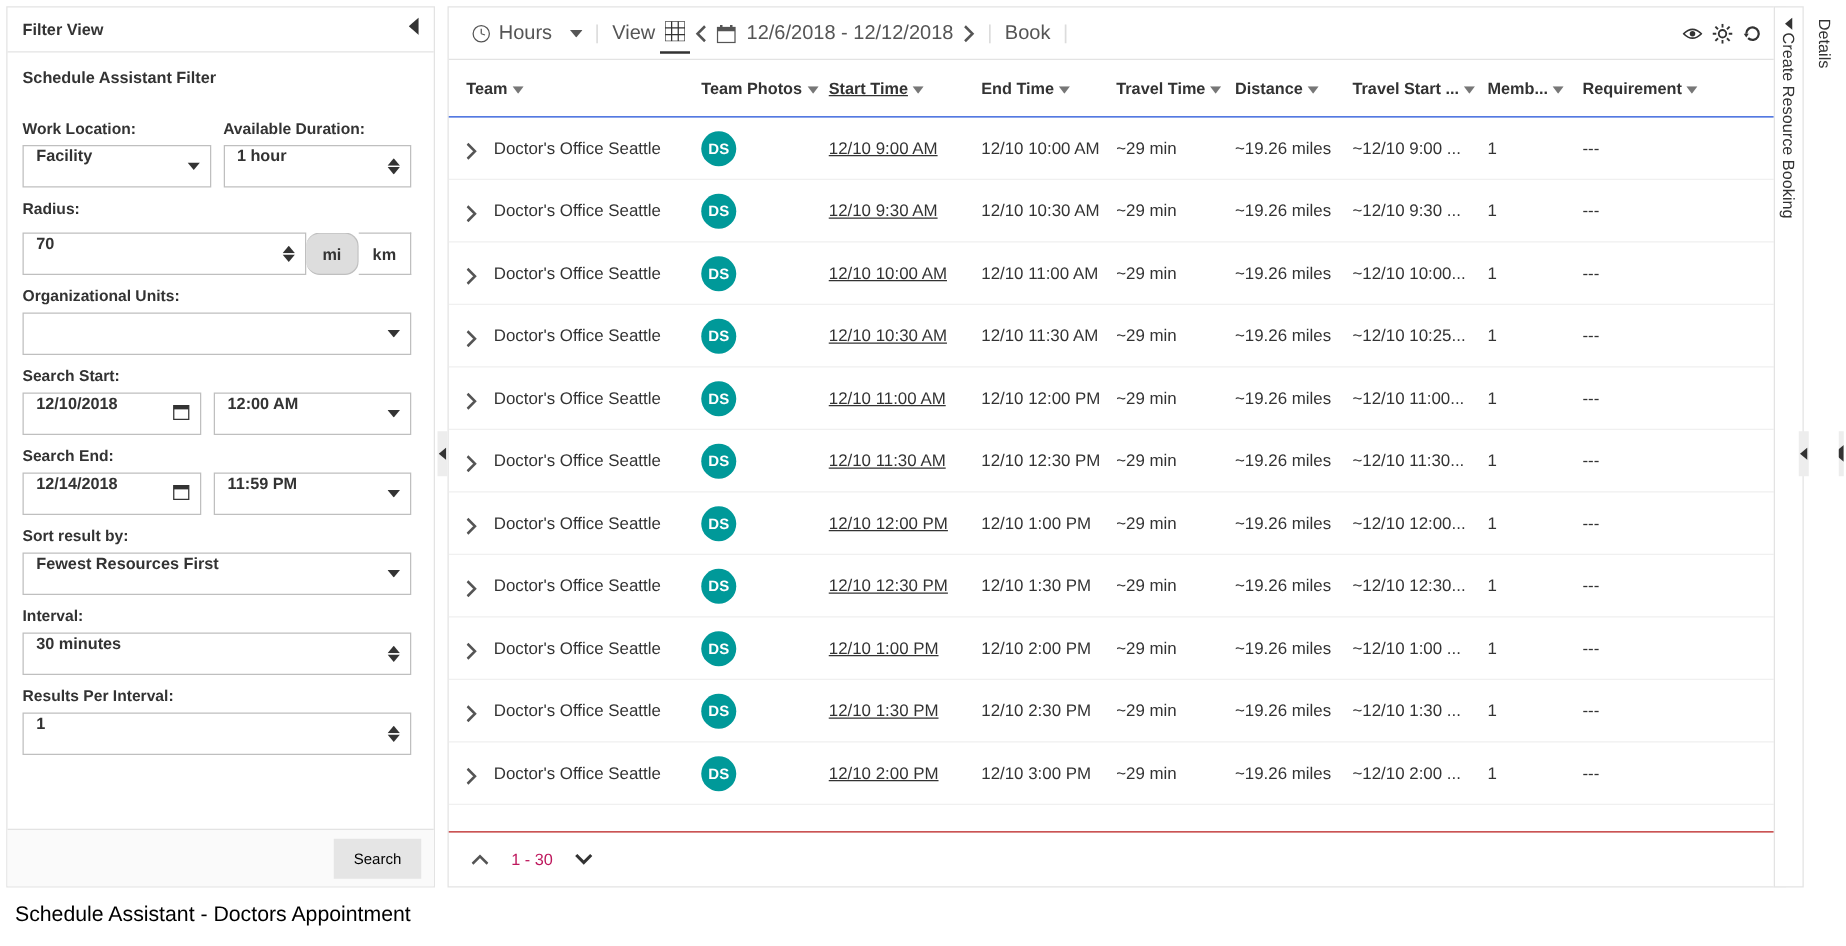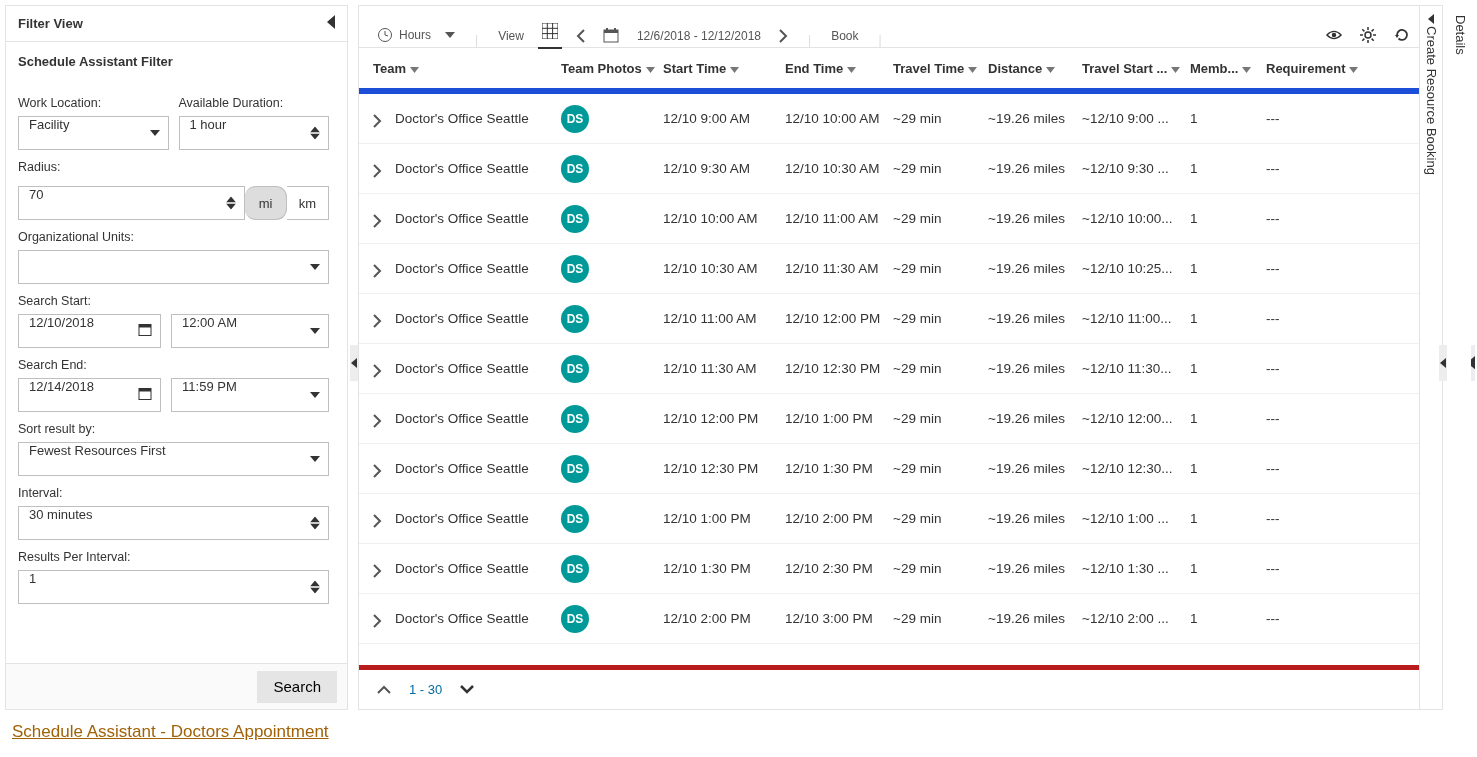--- a/index.html
+++ b/index.html
@@ -23,21 +23,21 @@
   }
   .filter-body {
     flex:1; overflow:hidden; position:relative; padding:0 12px 10px 12px;
   }
   .filter-scroll { position:absolute; top:0; left:0; right:0; height:100%; overflow-y:auto; padding:6px 18px 10px 12px; }
   .filter-scroll::-webkit-scrollbar { width:12px; }
   .filter-scroll::-webkit-scrollbar-thumb { background:#c1c1c1; }
   .filter-scroll::-webkit-scrollbar-track { background:#f0f0f0; }
 
   .row { display:flex; gap:10px; margin-top:10px; }
-  .field { display:flex; flex-direction:column; gap:6px; flex:1; }
+  .field { display:flex; flex-direction:column; gap:6px; flex:1;font-weight:bold; }
   .field label { font-size:12.5px; color:#333; }
   .ctrl {
     height:34px; border:1px solid #bfbfbf; background:#fff; display:flex; align-items:flex-start;
     padding:0 10px; font-size:13px; position:relative;
   }
   .ctrl .caret { position:absolute; right:8px; top:50%; transform:translateY(-50%); }
   .caret-svg { width:10px; height:6px; display:block; }
   .spinner .updown { position:absolute; right:8px; top:50%; transform:translateY(-50%); display:flex; flex-direction:column; gap:1px; }
   .updown svg { width:10px; height:6px; display:block; }
 
@@ -51,49 +51,49 @@
 
   .date-ctrl { display:flex; gap:10px; }
   .date-ctrl .ctrl { flex:1; }
   .cal-icon { position:absolute; right:8px; top:50%; transform:translateY(-50%); }
 
   .search-bar {
     height:46px; background:#fafafa; border-top:1px solid #e3e3e3;
     display:flex; align-items:center; justify-content:flex-end; padding-right:10px;
   }
   .search-btn {
-    height:32px; padding:0 16px; background:#e5e5e5; border:none; font-size:15px;
+    height:32px; padding:0 16px; background:#e5e5e5; border:none; font-size:12px;
   }
 
   
   .main {
     position:absolute; left:358px; top:5px; right:48px; height:705px;
     border:1px solid #e3e3e3; background:#fff;
     display:flex; flex-direction:column;
   }
   .toolbar {
     height:42px; border-bottom:1px solid #e3e3e3;
-    display:flex; align-items:flex-end; padding:0 14px; gap:10px;
-    font-size:12px; color:#555;
+    display:flex; align-items:center; padding:0 14px; 
+    font-size:16px; color:#555;
   }
   .toolbar .sep { color:#dcdcdc; padding:0 6px; }
   .toolbar .t-item { display:flex; align-items:center; gap:6px; cursor:pointer; padding:4px 4px; }
   .toolbar .t-item.active-grid { border-bottom:2px solid #333; padding-bottom:8px; margin-bottom:-2px; }
   .toolbar .spacer { flex:1; }
   .t-icon { width:16px; height:16px; display:block; }
 
   .grid-head {
     height:46px; display:flex; align-items:center; font-weight:600; font-size:13px;
-    padding:0 0 0 14px; border-bottom:6px solid #1d4ed8;
+    padding:0 0 0 14px; border-bottom:1px solid #1d4ed8;
   }
   .col { display:flex; align-items:center; gap:4px; }
   .col .sort svg { width:9px; height:6px; }
   .c-team   { width:188px; }
   .c-photo  { width:102px; }
-  .c-start  { width:122px; }
+  .c-start  { width:122px;text-decoration:underline; }
   .c-end    { width:108px; }
   .c-travel { width:95px; }
   .c-dist   { width:94px; }
   .c-tstart { width:108px; }
   .c-memb   { width:76px; }
   .c-req    { width:100px; }
 
   .grid-body { flex:1; overflow:auto; }
   .grid-body::-webkit-scrollbar { width:12px; height:12px; }
   .grid-body::-webkit-scrollbar-thumb { background:#c1c1c1; }
@@ -102,22 +102,22 @@
     border-bottom:1px solid #f0f0f0; font-size:13.5px; color:#333;
   }
   .grid-row .c-team { display:flex; align-items:center; gap:12px; }
   .expand { width:10px; height:10px; display:inline-block; }
   .photo-badge {
     width:28px; height:28px; border-radius:50%; background:#009999; color:#fff;
     display:flex; align-items:center; justify-content:center; font-size:12px; font-weight:600;
   }
 
   .grid-foot {
-    height:44px; border-top:5px solid #b91c1c; display:flex; align-items:center; gap:18px;
-    padding:0 18px; color:#0369a1;
+    height:44px; border-top:1px solid #b91c1c; display:flex; align-items:center; gap:18px;
+    padding:0 18px; color:#be185d;
   }
   .foot-icon { width:14px; height:9px; }
 
   
   .right-rail {
     position:absolute; right:34px; top:5px; width:24px; height:705px;
     border:1px solid #e3e3e3; background:#fff;
     display:flex; align-items:flex-start; justify-content:center;
   }
   .right-rail .vtext {
@@ -145,21 +145,21 @@
     position:absolute; right:30px; top:345px; width:8px; height:36px; background:#ededed;
     display:flex; align-items:center; justify-content:center; z-index:2;
   }
   .right-handle2 {
     position:absolute; right:2px; top:345px; width:8px; height:36px; background:#ededed;
     display:flex; align-items:center; justify-content:center;
   }
 
   
   .page-title {
-    position:absolute; left:12px; top:722px; font-size:17px; color:#a16207;text-decoration:underline;
+    position:absolute; left:12px; top:722px; font-size:17px; color:#000000;
   }
 </style>
 </head>
 <body>
 
 <div class="filter-panel">
   <div class="filter-header">
     <span>Filter View</span>
     <span class="arrow">
       <svg width="8" height="14" viewBox="0 0 8 14">

